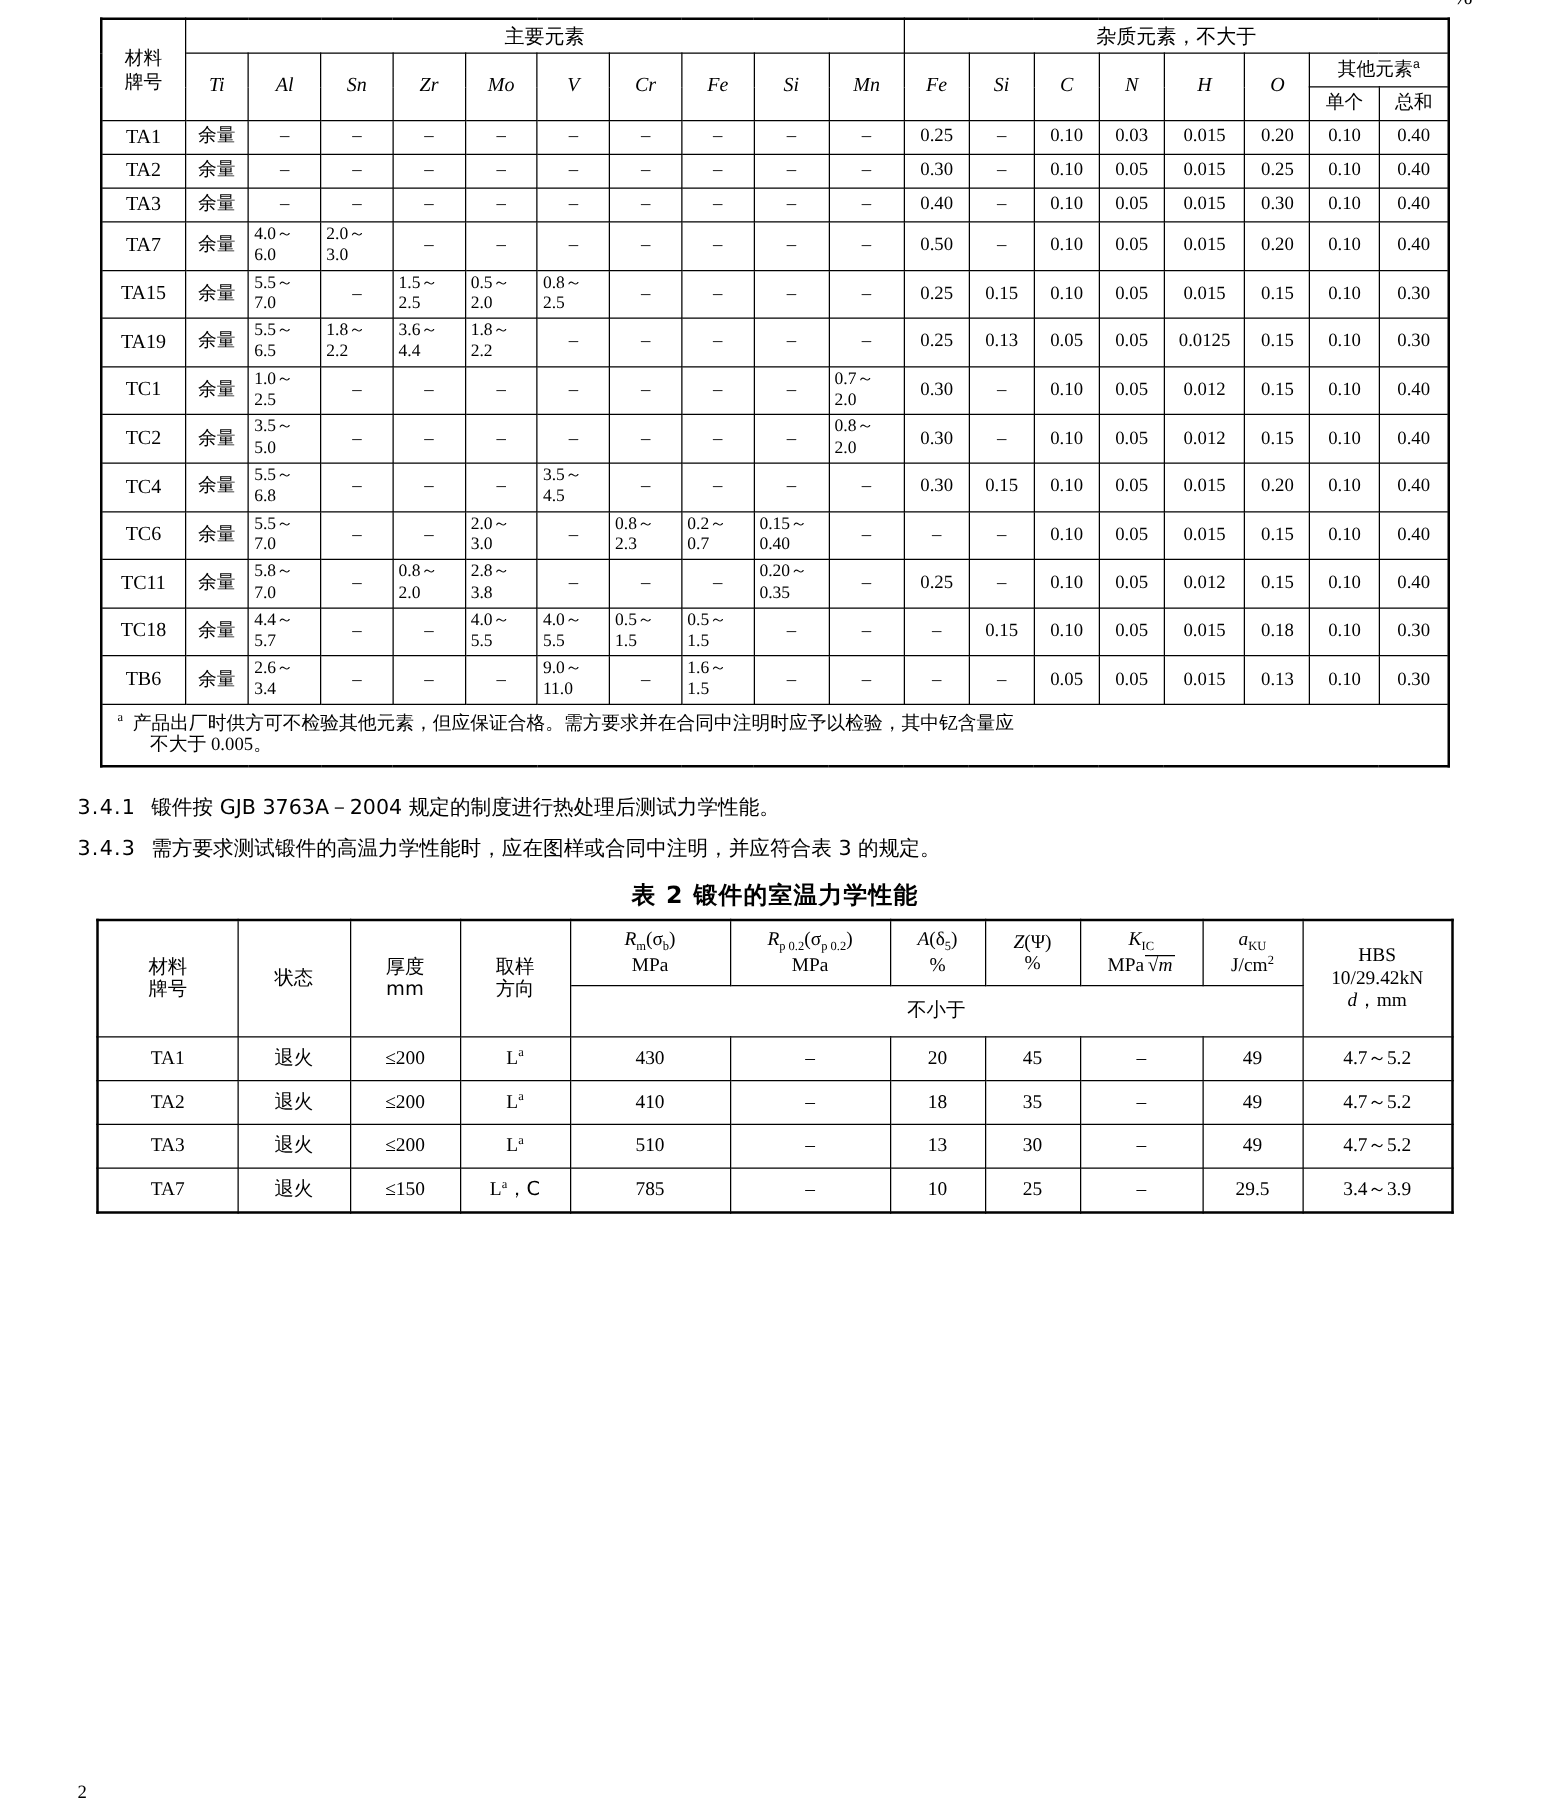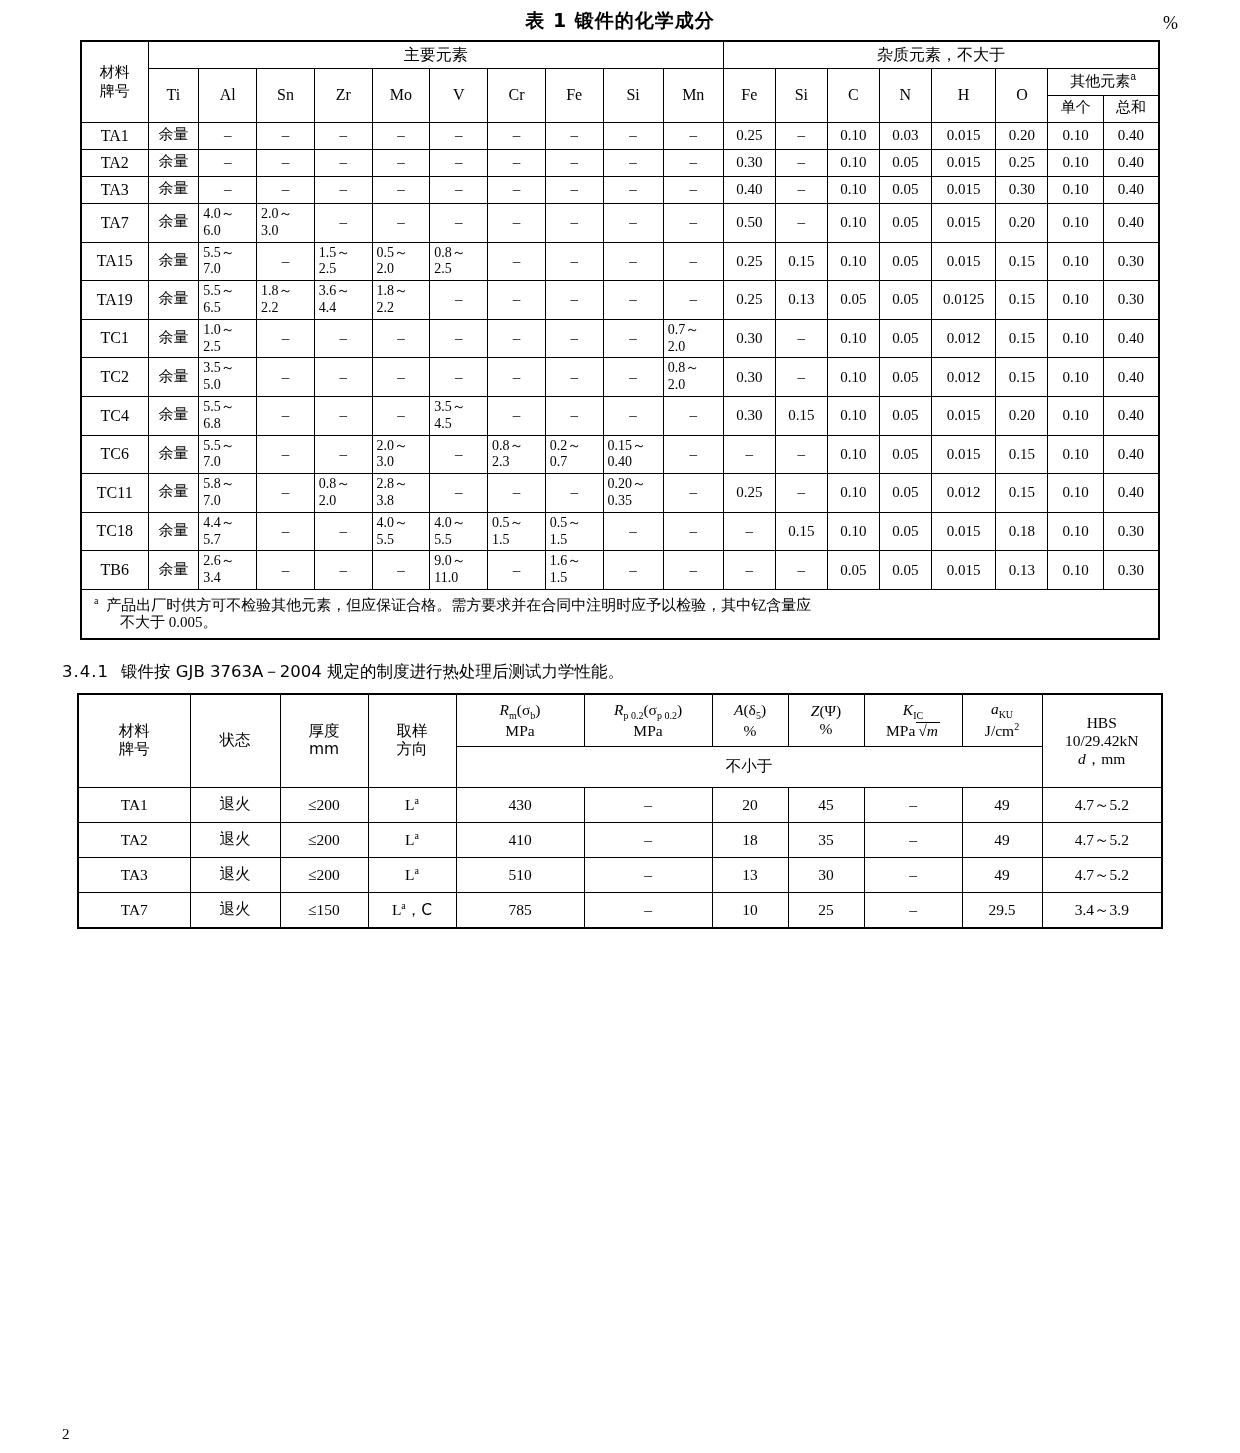--- a/index.html
+++ b/index.html
@@ -86,20 +86,21 @@
     text-align: left;
     padding-left: 4px;
   }
   #table1 .hdr-mat {
     font-family: "DejaVu Sans", "Liberation Sans", sans-serif;
     font-size: 15px;
     line-height: 1.25;
   }
   #table1 .elem {
     font-size: 16px;
+    font-style: italic;
     font-family: "Liberation Serif", serif;
   }
   .tallrow td { height: 44px; }
   .note-cell {
     text-align: left !important;
     font-family: "DejaVu Sans", "Liberation Sans", sans-serif;
     font-size: 14.5px;
     line-height: 1.5;
     padding: 5px 10px 7px 12px !important;
   }
@@ -158,21 +159,20 @@
     font-size: 15px;
     font-family: "Liberation Serif", serif;
   }
 </style>
 </head>
 <body>
 
 <div class="page">
 
   <div class="cap-row">
-    <div class="cap-title">表 1   锻件的化学成分</div>
     <div class="cap-unit">%</div>
   </div>
 
   <table class="doc outer" id="table1">
     <colgroup>
       <col style="width:58px">
         <col style="width:44px">
         <col style="width:50px">
         <col style="width:50px">
       <col style="width:50px">
@@ -536,22 +536,24 @@
           <span class="sup">a</span>
           <span style="margin-left:4px">产品出厂时供方可不检验其他元素，但应保证合格。需方要求并在合同中注明时应予以检验，其中钇含量应</span><br>
           <span style="margin-left:26px">不大于 0.005。</span>
         </td>
       </tr>
     </tfoot>
   </table>
 
   <div class="paras" id="paras">
       <div class="para"><span class="num">3.4.1</span><span>锻件按 GJB 3763A－2004 规定的制度进行热处理后测试力学性能。</span></div>
+      <div class="para"><span class="num">3.4.3</span><span>需方要求测试锻件的高温力学性能时，应在图样或合同中注明，并应符合表 3 的规定。</span></div>
     </div>
 
+  <div class="cap2">表 2   锻件的室温力学性能</div>
 
   <table class="doc outer" id="table2">
     <colgroup>
       <col style="width:112px">
         <col style="width:90px">
         <col style="width:88px">
         <col style="width:88px">
       <col style="width:128px">
         <col style="width:128px">
         <col style="width:76px">

